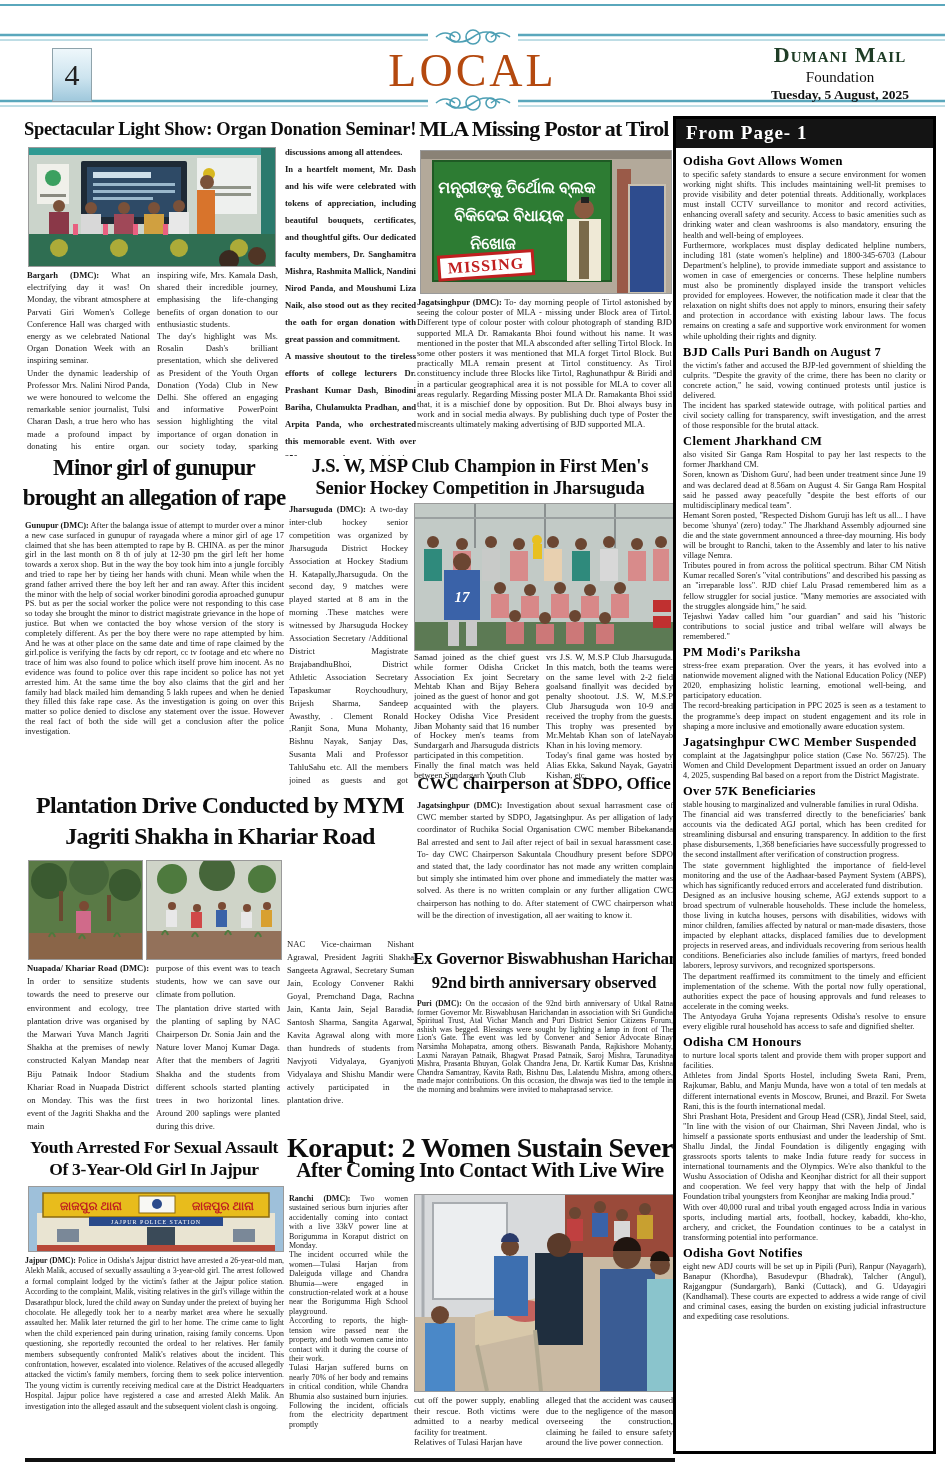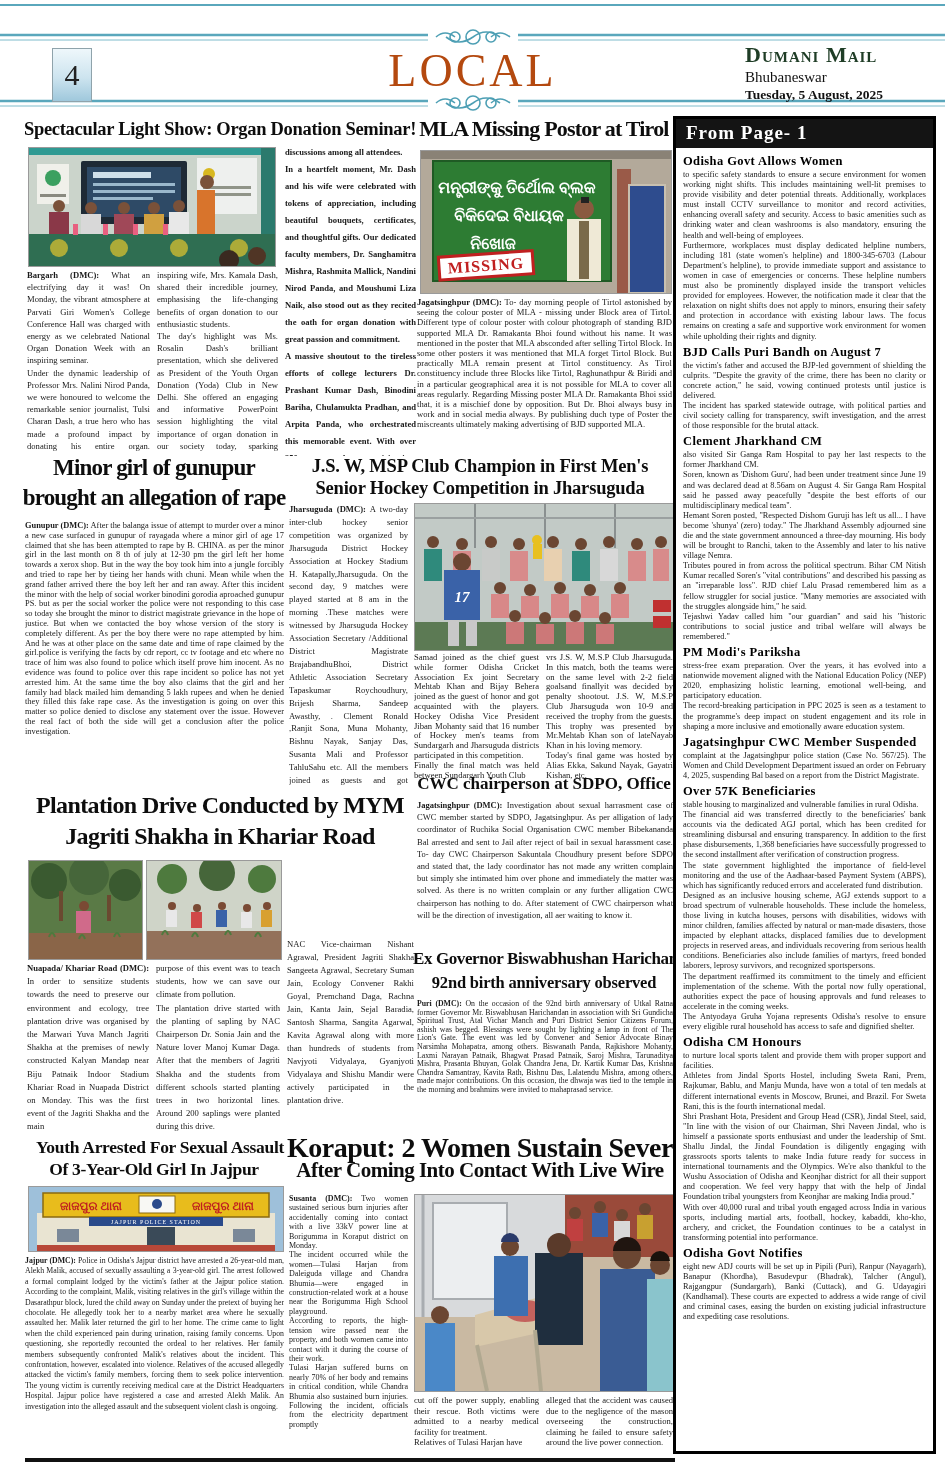--- a/index.html
+++ b/index.html
@@ -6,21 +6,21 @@
   #page{position:relative;width:945px;height:1473px;background:#ffffff;overflow:hidden;
         font-family:"Liberation Serif", serif;color:#1a1a1a;}
   .abs{position:absolute;box-sizing:border-box;}
   
   .topline{position:absolute;left:0;top:4px;width:945px;height:2px;background:#5aa7bc;}
   .pagenum{position:absolute;left:52px;top:48px;width:38px;height:52px;
            border:1px solid #8fa3ab;background:linear-gradient(180deg,#eef7fb 0%,#cde4ef 55%,#9fc8dc 100%);
            display:flex;align-items:center;justify-content:center;font-size:30px;color:#222;}
   .local{position:absolute;left:0;top:44px;width:945px;text-align:center;
          font-size:46px;letter-spacing:3px;color:#b4490f;font-weight:normal;}
-  .masthead{position:absolute;left:745px;top:42px;width:190px;text-align:left;}
+  .masthead{position:absolute;left:745px;top:42px;width:190px;text-align:center;}
   .mast-name{font-variant:small-caps;font-weight:bold;font-size:22px;color:#1f3d26;letter-spacing:1px;}
   .mast-city{font-size:15px;color:#111;margin-top:1px;}
   .mast-date{font-size:13.5px;font-weight:bold;color:#111;margin-top:1px;}
   
   .hl{font-weight:bold;color:#0d0d0d;text-align:center;line-height:1.04;white-space:nowrap;overflow:visible;}
   
   .bt{font-size:8.6px;line-height:12.2px;text-align:justify;white-space:pre-line;overflow:hidden;}
   .dl{font-weight:bold;white-space:normal;}
   
   .fp1{position:absolute;left:673px;top:116px;width:257px;height:1332px;border:3px solid #000;background:#fff;}
@@ -59,21 +59,21 @@
         <circle cx="473" cy="9" r="7"></circle>
         <circle cx="491" cy="9" r="5"></circle>
       <path d="M436 9 q9 -8 19 0 M491 9 q9 -8 19 0 M446 9 q13 10 27 0 q13 -10 27 0"></path>
     </g>
   </svg>
 
   <div class="pagenum">4</div>
   <div class="local">LOCAL</div>
   <div class="masthead">
     <div class="mast-name">Dumani Mail</div>
-    <div class="mast-city">Bhubaneswar</div>
+    <div class="mast-city">Foundation</div>
     <div class="mast-date">Tuesday, 5 August, 2025</div>
   </div>
 
   <div class="abs hl" style="left:22px;top:120px;width:396px;font-size:18.5px;letter-spacing:-0.3px;">Spectacular Light Show: Organ Donation Seminar!</div>
   <div class="photo" style="left:28px;top:147px;width:246px;height:118px;">
     <svg width="246" height="118" viewBox="0 0 246 118">
       <rect width="246" height="118" fill="#cbd4cb"></rect>
       <rect width="246" height="7" fill="#2f9a93"></rect>
       <rect x="8" y="16" width="32" height="40" fill="#f0f0ea"></rect>
         <circle cx="24" cy="30" r="8" fill="#3ba060"></circle>
@@ -260,21 +260,21 @@
   <div class="abs bt" style="left:156px;top:962px;width:124px;height:174px;line-height:13.2px;">purpose of this event was to teach students, how we can save our climate from pollution.
 The plantation drive started with the planting of sapling by NAC Chairperson Dr. Sonia Jain and the Nature lover Manoj Kumar Daga. After that the members of Jagriti Shakha and the students from different schools started planting trees in two horizontal lines. Around 200 saplings were planted during this drive.</div>
 
   <div class="abs hl" style="left:415px;top:775px;width:258px;font-size:17px;letter-spacing:0px;">CWC chairperson at SDPO, Office</div>
   <p class="abs bt" style="left:417px;top:799px;width:256px;height:148px;margin:0;line-height:12.2px;font-size:8.5px;"><b class="dl">Jagatsinghpur (DMC):</b> <span>Investigation about sexual harrasment case of CWC member started by SDPO, Jagatsinghpur. As per alligation of lady coordinator of Ruchika Social Organisation CWC member Bibekananda Bal  arrested and sent to Jail after reject of bail in sexual harassment case. To- day CWC Chairperson Sakuntala Choudhury present before SDPO and stated that, the lady coordinator has not made any written complain but simply she intimated him over phone and immediately the matter was solved. As there is no written complain or any further alligation CWC chairperson has nothing to do. After statement of CWC chairperson what will be the direction of investigation, all aer waiting to know it.</span></p>
 
   <div class="abs hl" style="left:413px;top:950px;width:262px;font-size:17px;letter-spacing:-0.4px;">Ex Governor Biswabhushan Harichandan</div>
   <div class="abs hl" style="left:413px;top:974px;width:262px;font-size:16.5px;letter-spacing:-0.2px;">92nd birth anniversary observed</div>
   <p class="abs bt" style="left:417px;top:1000px;width:256px;height:130px;margin:0;line-height:8.6px;font-size:7.8px;"><b class="dl">Puri (DMC):</b> <span>On the occasion of the 92nd birth anniversary of Utkal Ratna former Governor Mr. Biswabhusan Harichandan in association with Sri Gundicha Spiritual Trust, Atal Vichar Manch and Puri District Senior Citizens Forum, ashish was begged. Blessings were sought by lighting a lamp in front of The Lion's Gate. The event was led by Convener and Senior Advocate Binay Narsimha Mohapatra, among others. Biswanath Panda, Rajkishore Mohanty, Laxmi Narayan Patnaik, Bhagwat Prasad Patnaik, Saroj Mishra, Tarunaditya Mishra, Prasanta Bhuyan, Golak Chandra Jena, Dr. Kartik Kumar Das, Krishna Chandra Samantray, Kavita Rath, Bishnu Das, Lalatendu Mishra, among others, made major contributions. On this occasion, the dhwaja was tied to the temple in the morning and brahmins were invited to mahaprasad service.</span></p>
 
-  <div class="abs hl" style="left:24px;top:1138px;width:272px;font-size:17.5px;letter-spacing:-0.3px;">Youth Arrested For Sexual Assault</div>
+  <div class="abs hl" style="left:18px;top:1138px;width:272px;font-size:17.5px;letter-spacing:-0.3px;">Youth Arrested For Sexual Assault</div>
   <div class="abs hl" style="left:18px;top:1160px;width:272px;font-size:17.5px;letter-spacing:-0.3px;">Of 3-Year-Old Girl In Jajpur</div>
   <div class="photo" style="left:28px;top:1186px;width:254px;height:64px;">
     <svg width="254" height="64" viewBox="0 0 254 64">
       <rect width="254" height="64" fill="#9ec0da"></rect>
       <rect x="8" y="26" width="238" height="38" fill="#e9e4d2"></rect>
       <rect x="14" y="6" width="226" height="24" fill="#e8bc1c" stroke="#8a6a10" stroke-width="1.5"></rect>
       <text x="62" y="23" text-anchor="middle" font-size="12" font-weight="bold" fill="#c02020">ଜାଜପୁର ଥାନା</text>
       <rect x="110" y="9" width="36" height="17" fill="#f8f8f4" stroke="#8a6a10"></rect>
         <circle cx="128" cy="17" r="5" fill="#2a4a8a"></circle>
       <text x="194" y="23" text-anchor="middle" font-size="12" font-weight="bold" fill="#c02020">ଜାଜପୁର ଥାନା</text>
@@ -283,21 +283,21 @@
       <rect x="118" y="40" width="28" height="24" fill="#3a4a58"></rect>
       <rect x="28" y="42" width="22" height="13" fill="#7a8898"></rect>
         <rect x="204" y="42" width="22" height="13" fill="#7a8898"></rect>
       <rect x="8" y="58" width="238" height="6" fill="#b84838"></rect>
     </svg>
   </div>
   <p class="abs bt" style="left:25px;top:1256px;width:259px;height:198px;margin:0;line-height:10.4px;font-size:7.8px;"><b class="dl">Jajpur (DMC):</b> <span>Police in Odisha's Jajpur district have arrested a 26-year-old man, Alekh Malik, accused of sexually assaulting a 3-year-old girl. The arrest followed a formal complaint lodged by the victim's father at the Jajpur police station. According to the complaint, Malik, visiting relatives in the girl's village within the Dasarathpur block, lured the child away on Sunday under the pretext of buying her chocolate. He allegedly took her to a nearby market area where he sexually assaulted her. Malik later returned the girl to her home. The crime came to light when the child experienced pain during urination, raising family concerns. Upon questioning, she reportedly recounted the ordeal to her relatives. Her family members subsequently confronted Malik's relatives about the incident. This confrontation, however, escalated into violence. Relatives of the accused allegedly attacked the victim's family members, forcing them to seek police intervention. The young victim is currently receiving medical care at the District Headquarters Hospital. Jajpur police have registered a case and arrested Alekh Malik. An investigation into the alleged assault and the subsequent violent clash is ongoing.</span></p>
 
   <div class="abs hl" style="left:287px;top:1133px;width:386px;font-size:28px;letter-spacing:-0.5px;">Koraput: 2 Women Sustain Severe Burns</div>
   <div class="abs hl" style="left:287px;top:1160px;width:386px;font-size:21px;letter-spacing:-0.5px;">After Coming Into Contact With Live Wire</div>
-  <p class="abs bt" style="left:289px;top:1194px;width:119px;height:270px;margin:0;line-height:9.4px;font-size:8px;"><b class="dl">Susanta (DMC):</b> <span>Two women sustained serious burn injuries after accidentally coming into contact with a live 33kV power line at Borigumma in Koraput district on Monday.
+  <p class="abs bt" style="left:289px;top:1194px;width:119px;height:270px;margin:0;line-height:9.4px;font-size:8px;"><b class="dl">Ranchi (DMC):</b> <span>Two women sustained serious burn injuries after accidentally coming into contact with a live 33kV power line at Borigumma in Koraput district on Monday.
 The incident occurred while the women—Tulasi Harjan from Daleiguda village and Chandra Bhumia—were engaged in construction-related work at a house near the Borigumma High School playground.
 According to reports, the high-tension wire passed near the property, and both women came into contact with it during the course of their work.
 Tulasi Harjan suffered burns on nearly 70% of her body and remains in critical condition, while Chandra Bhumia also sustained burn injuries. Following the incident, officials from the electricity department promptly</span></p>
   <div class="photo" style="left:414px;top:1194px;width:258px;height:196px;">
     <svg width="258" height="196" viewBox="0 0 258 196">
       <rect width="258" height="196" fill="#c9b9a2"></rect>
       <rect x="150" y="0" width="108" height="62" fill="#9a4a3a"></rect>
       <rect x="0" y="0" width="150" height="122" fill="#d8dadc"></rect>
       <rect x="18" y="8" width="74" height="96" fill="#eceef0" stroke="#a8acb0" stroke-width="2"></rect>
       <line x1="8" y1="0" x2="8" y2="122" stroke="#a8acb0" stroke-width="3"></line>
@@ -353,21 +353,21 @@
 Tributes poured in from across the political spectrum. Bihar CM Nitish Kumar recalled Soren's "vital contributions" and described his passing as an "irreparable loss". RJD chief Lalu Prasad remembered him as a fellow struggler for social justice. "Many memories are associated with the struggles alongside him," he said.
 Tejashwi Yadav called him "our guardian" and said his "historic contributions to social justice and tribal welfare will always be remembered."</p>
       </div>
       <div>
         <h3 class="fp1-heading">PM Modi's Pariksha</h3>
         <p class="fp1-body">stress-free exam preparation. Over the years, it has evolved into a nationwide movement aligned with the National Education Policy (NEP) 2020, emphasizing holistic learning, emotional well-being, and participatory education.
 The record-breaking participation in PPC 2025 is seen as a testament to the programme's deep impact on student engagement and its role in shaping a more inclusive and emotionally aware education system.</p>
       </div>
       <div>
         <h3 class="fp1-heading">Jagatsinghpur CWC Member Suspended</h3>
-        <p class="fp1-body">complaint at the Jagatsinghpur police station (Case No. 567/25). The Women and Child Development Department issued an order on February 4, 2025, suspending Bal based on a report from the District Magistrate.</p>
+        <p class="fp1-body">complaint at the Jagatsinghpur police station (Case No. 567/25). The Women and Child Development Department issued an order on January 4, 2025, suspending Bal based on a report from the District Magistrate.</p>
       </div>
       <div>
         <h3 class="fp1-heading">Over 57K Beneficiaries</h3>
         <p class="fp1-body">stable housing to marginalized and vulnerable families in rural Odisha.
 The financial aid was transferred directly to the beneficiaries' bank accounts via the dedicated AGJ portal, which has been credited for streamlining disbursal and ensuring transparency. In addition to the first phase disbursements, 1,368 beneficiaries have successfully progressed to the second installment after verification of construction progress.
 The state government highlighted the importance of field-level monitoring and the use of the Aadhaar-based Payment System (ABPS), which has significantly reduced errors and accelerated fund distribution.
 Designed as an inclusive housing scheme, AGJ extends support to a broad spectrum of vulnerable households. These include the homeless, those living in kutcha houses, persons with disabilities, widows with minor children, families affected by natural or man-made disasters, those impacted by elephant attacks, displaced families due to development projects in reserved areas, and individuals recovering from serious health conditions. Beneficiaries also include families of martyrs, freed bonded laborers, leprosy survivors, and recognized sportspersons.
 The department reaffirmed its commitment to the timely and efficient implementation of the scheme. With the portal now fully operational, authorities expect the pace of housing approvals and fund releases to accelerate in the coming weeks.
 The Antyodaya Gruha Yojana represents Odisha's resolve to ensure every eligible rural household has access to safe and dignified shelter.</p>
       </div>

